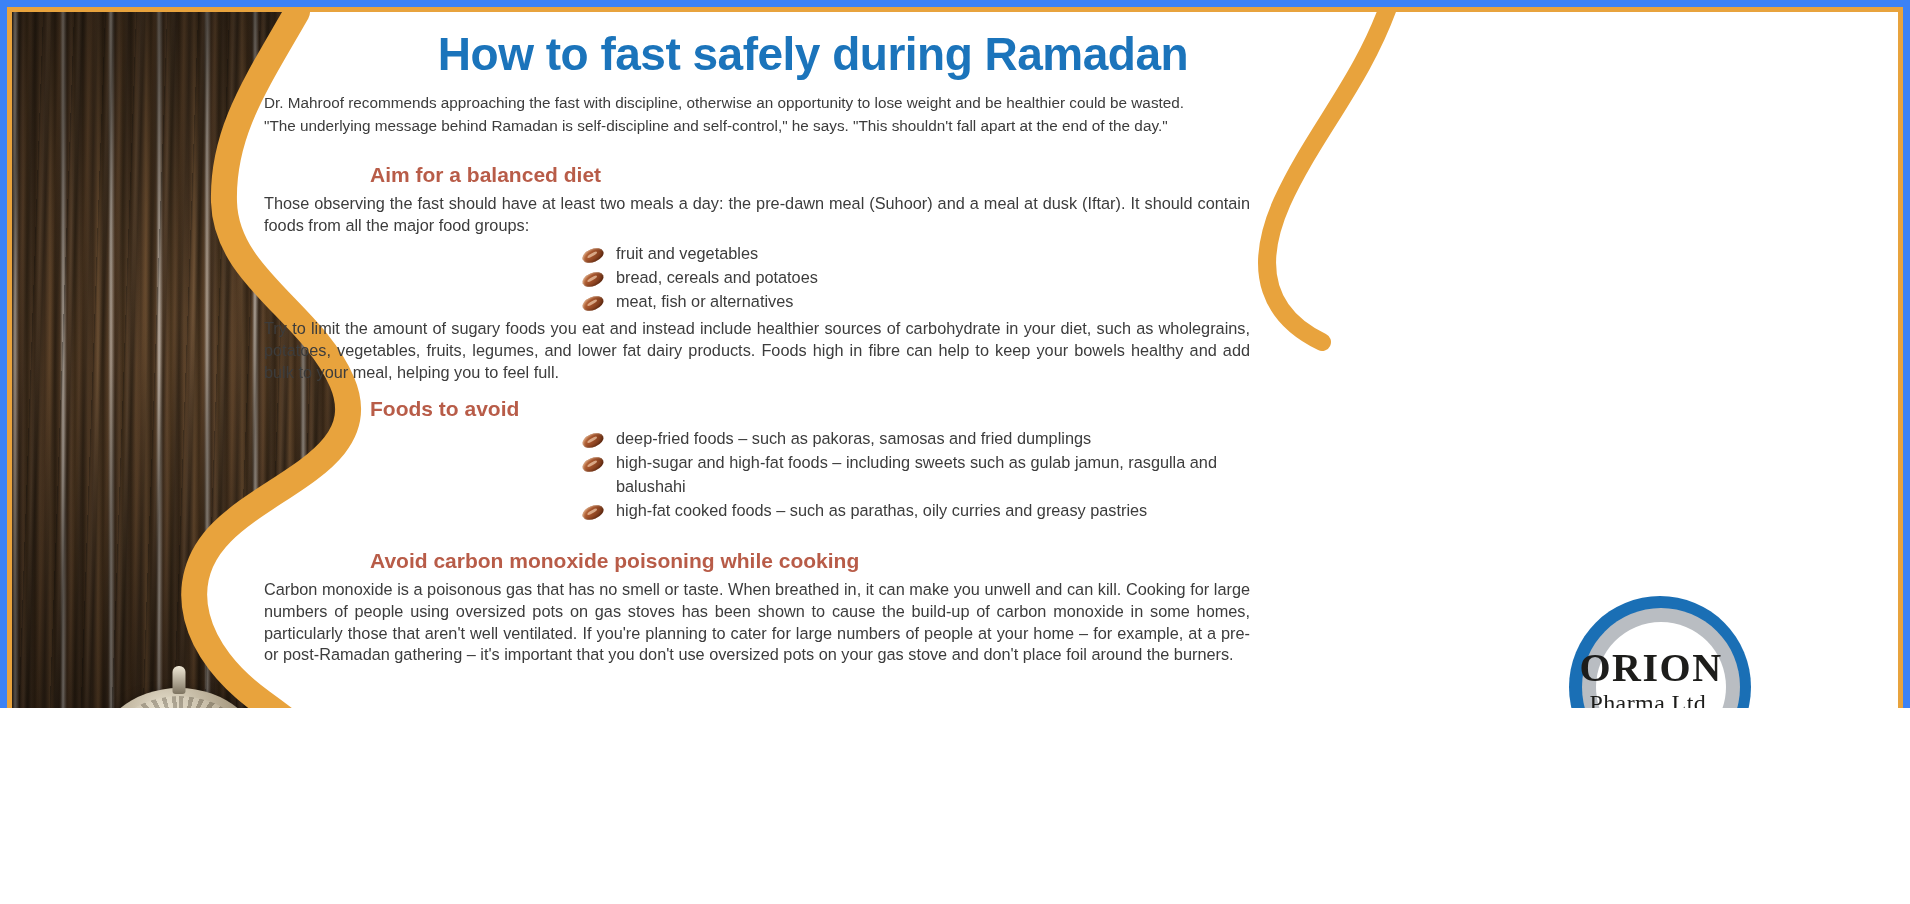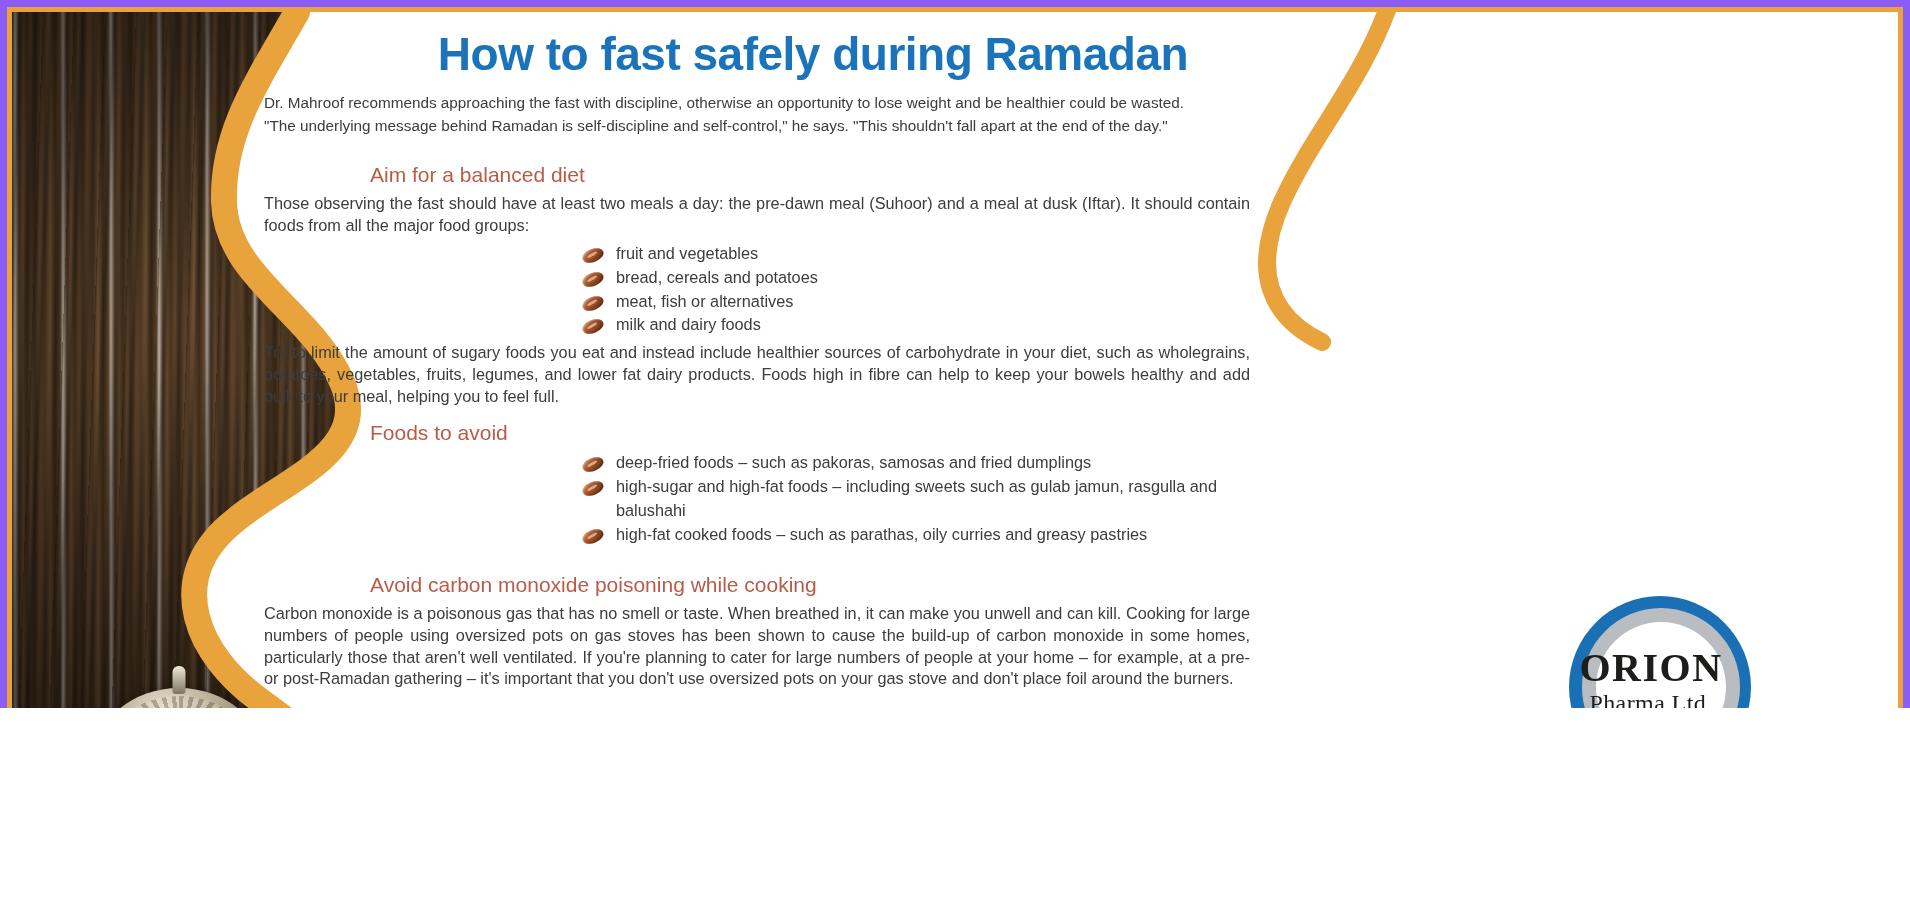--- a/index.html
+++ b/index.html
@@ -7,21 +7,21 @@
     width: 1910px; height: 904px;
     background: #ffffff;
     font-family: "Liberation Sans", sans-serif;
     overflow: hidden;
   }
 
   #poster {
     position: relative;
     width: 1910px;
     height: 708px;
-    background: #8b5cf6;
+    background: #3b82f6;
     overflow: hidden;
   }
 
   
   .page-frame {
     position: absolute;
     left: 7px; top: 7px;
     width: 1896px; height: 890px;
     border: 5px solid #e8a33d;
     background: #ffffff;
@@ -194,21 +194,21 @@
     color: #3c3c3c;
     line-height: 1.47;
     width: 998px;
   }
   .intro p { margin: 0; white-space: nowrap; }
 
   .section { margin-top: 0; }
   .sec-head {
     color: #b85c48;
     font-size: 21px;
-    font-weight: normal;
+    font-weight: bold;
     margin: 26px 0 6px 106px;
   }
   .sec-head.tight { margin-top: 14px; }
   .body-text {
     font-size: 16.3px;
     color: #3c3c3c;
     line-height: 1.33;
     width: 986px;
     text-align: justify;
   }
@@ -385,24 +385,20 @@
             <span>fruit and vegetables</span>
           </li>
           <li>
             <span class="bullet-date"></span>
             <span>bread, cereals and potatoes</span>
           </li>
           <li>
             <span class="bullet-date"></span>
             <span>meat, fish or alternatives</span>
           </li>
-          <li>
-            <span class="bullet-date"></span>
-            <span>milk and dairy foods</span>
-          </li>
         </ul>
         <div class="body-text">Try to limit the amount of sugary foods you eat and instead include healthier sources of carbohydrate in your diet, such as wholegrains, potatoes, vegetables, fruits, legumes, and lower fat dairy products. Foods high in fibre can help to keep your bowels healthy and add bulk to your meal, helping you to feel full.</div>
       </div>
 
       <div class="section">
         <div class="sec-head tight">Foods to avoid</div>
         <ul class="date-list center2">
           <li>
             <span class="bullet-date"></span>
             <span>deep-fried foods – such as pakoras, samosas and fried dumplings</span>

